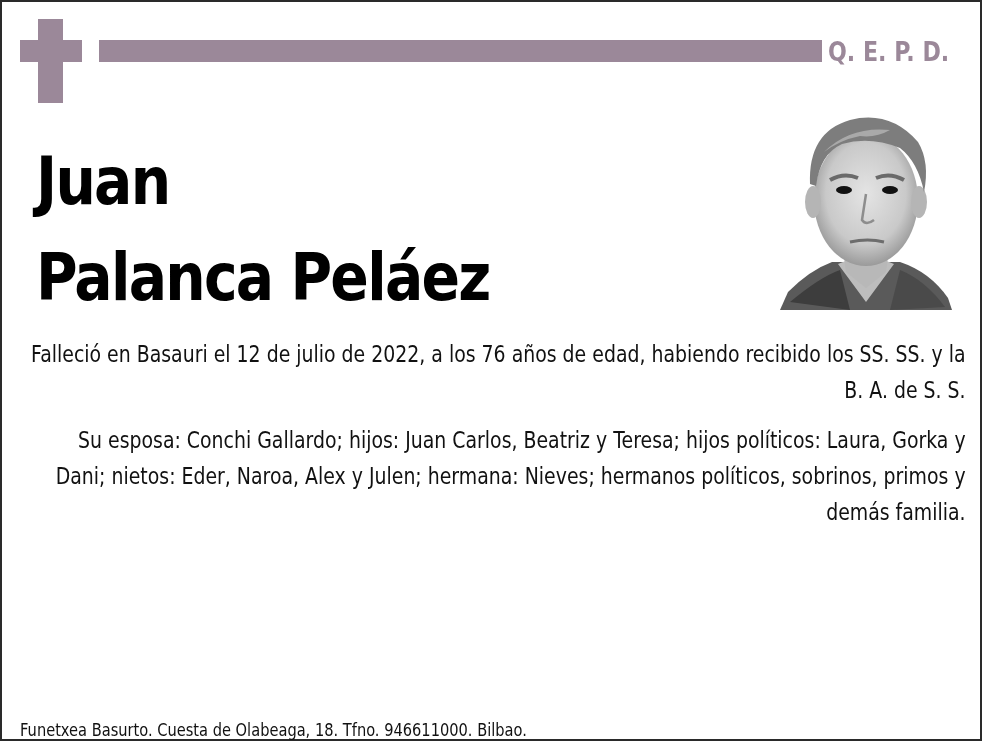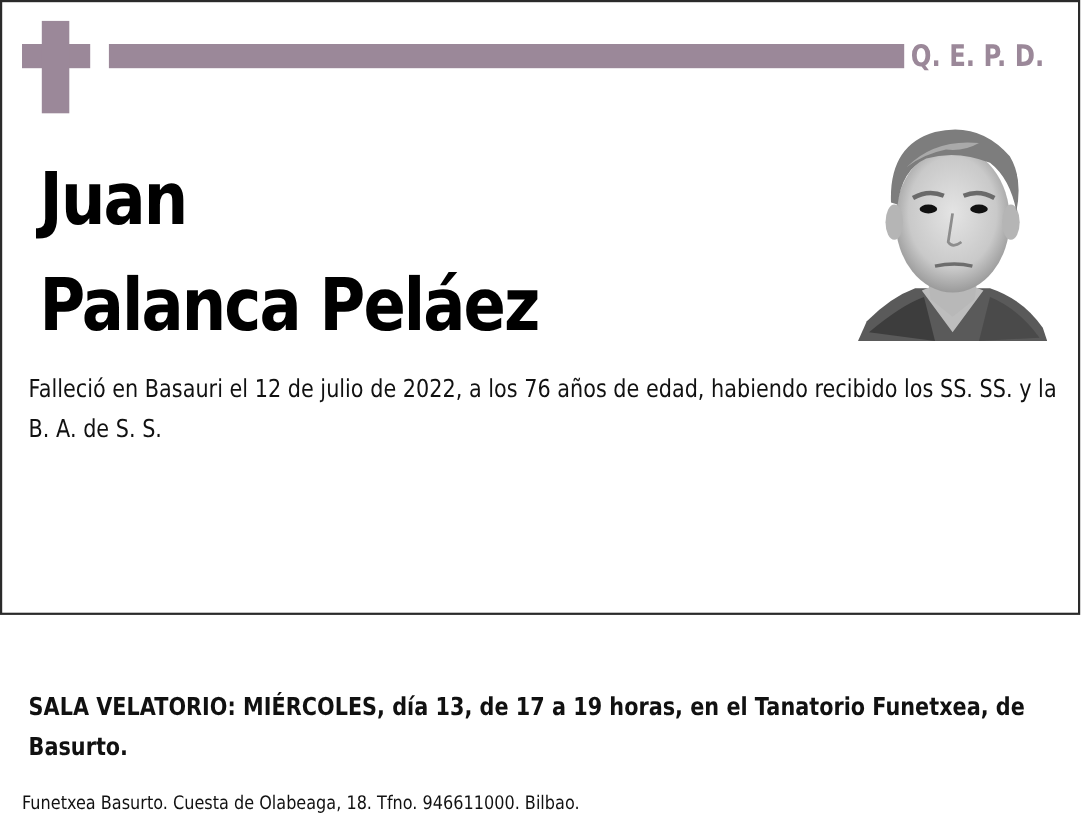--- a/index.html
+++ b/index.html
@@ -1,24 +1,24 @@
 <!DOCTYPE html>
 <html><head>
   <meta charset="utf-8">
   <style>
     html, body { margin:0; padding:0; background:#ffffff; }
     body { width:988px; height:746px; position:relative; overflow:hidden; font-family:"DejaVu Sans", sans-serif; }
-    .card { position:absolute; left:0; top:0; width:982px; height:559px; border:2px solid #2a2a2a; border-right-width:2px; box-sizing:border-box; background:#fff; }
+    .card { position:absolute; left:0; top:0; width:982px; height:741px; border:2px solid #2a2a2a; border-right-width:2px; box-sizing:border-box; background:#fff; }
     .cross-v { position:absolute; left:36px; top:17px; width:25px; height:84px; background:#9b8899; }
     .cross-h { position:absolute; left:18px; top:38px; width:62px; height:22px; background:#9b8899; }
     .rule { position:absolute; left:97px; top:38px; width:723px; height:22px; background:#9b8899; }
     .qepd { position:absolute; left:826px; top:33px; font-family:"DejaVu Sans", sans-serif; font-weight:bold; font-size:27px; color:#9b8899; letter-spacing:0px; line-height:34px; white-space:nowrap; transform:scaleX(0.82); transform-origin:left center; }
     .name { position:absolute; left:34px; top:132px; font-family:"DejaVu Sans", sans-serif; font-weight:bold; font-size:66px; line-height:96px; color:#000; letter-spacing:-2px; transform:scaleX(0.86); transform-origin:left top; white-space:nowrap; }
     .photo { position:absolute; left:778px; top:100px; width:172px; height:208px; background:#fff; overflow:hidden; }
-    .body-text { position:absolute; left:24px; width:940px; font-family:"DejaVu Sans", sans-serif; font-size:22.5px; line-height:36px; color:#111; }
+    .body-text { position:absolute; left:24px; width:940px; font-family:"DejaVu Sans", sans-serif; font-size:22.5px; line-height:36px; color:#111;text-align:right; }
     .body-text span.inner { display:inline-block; transform:scaleX(0.84); transform-origin:left top; width:119%; }
     .p1 { top:334px; }
     .p2 { top:420px; }
     .p3 { top:538px; font-weight:bold; }
     .p4 { top:623px; font-weight:bold; }
     .footer { position:absolute; left:18px; top:715px; font-family:"DejaVu Sans", sans-serif; font-size:17px; line-height:26px; color:#111; white-space:nowrap; transform:scaleX(0.86); transform-origin:left top; }
   </style>
 </head>
 <body>
 
@@ -67,18 +67,18 @@
 
       <path d="M86,92 L82,118 Q86,124 94,118" stroke="#8d8d8d" stroke-width="2.5" fill="none"></path>
 
       <path d="M70,140 Q88,136 104,140" stroke="#6d6d6d" stroke-width="3" fill="none"></path>
     </svg>
   </div>
 
   <div class="body-text p1">
     <span class="inner">Falleció en Basauri el 12 de julio de 2022, a los 76 años de edad, habiendo recibido los SS. SS. y la B. A. de S. S.</span>
   </div>
-  <div class="body-text p4">
-    <span class="inner">SALA VELATORIO: MIÉRCOLES, día 13, de 17 a 19 horas, en el Tanatorio Funetxea, de Basurto.</span>
+  <div class="body-text p2">
+    <span class="inner">Su esposa: Conchi Gallardo; hijos: Juan Carlos, Beatriz y Teresa; hijos políticos: Laura, Gorka y Dani; nietos: Eder, Naroa, Alex y Julen; hermana: Nieves; hermanos políticos, sobrinos, primos y demás familia.</span>
   </div>
 
   <div class="footer">Funetxea Basurto. Cuesta de Olabeaga, 18. Tfno. 946611000. Bilbao.</div>
 </div>
 
 </body></html>

